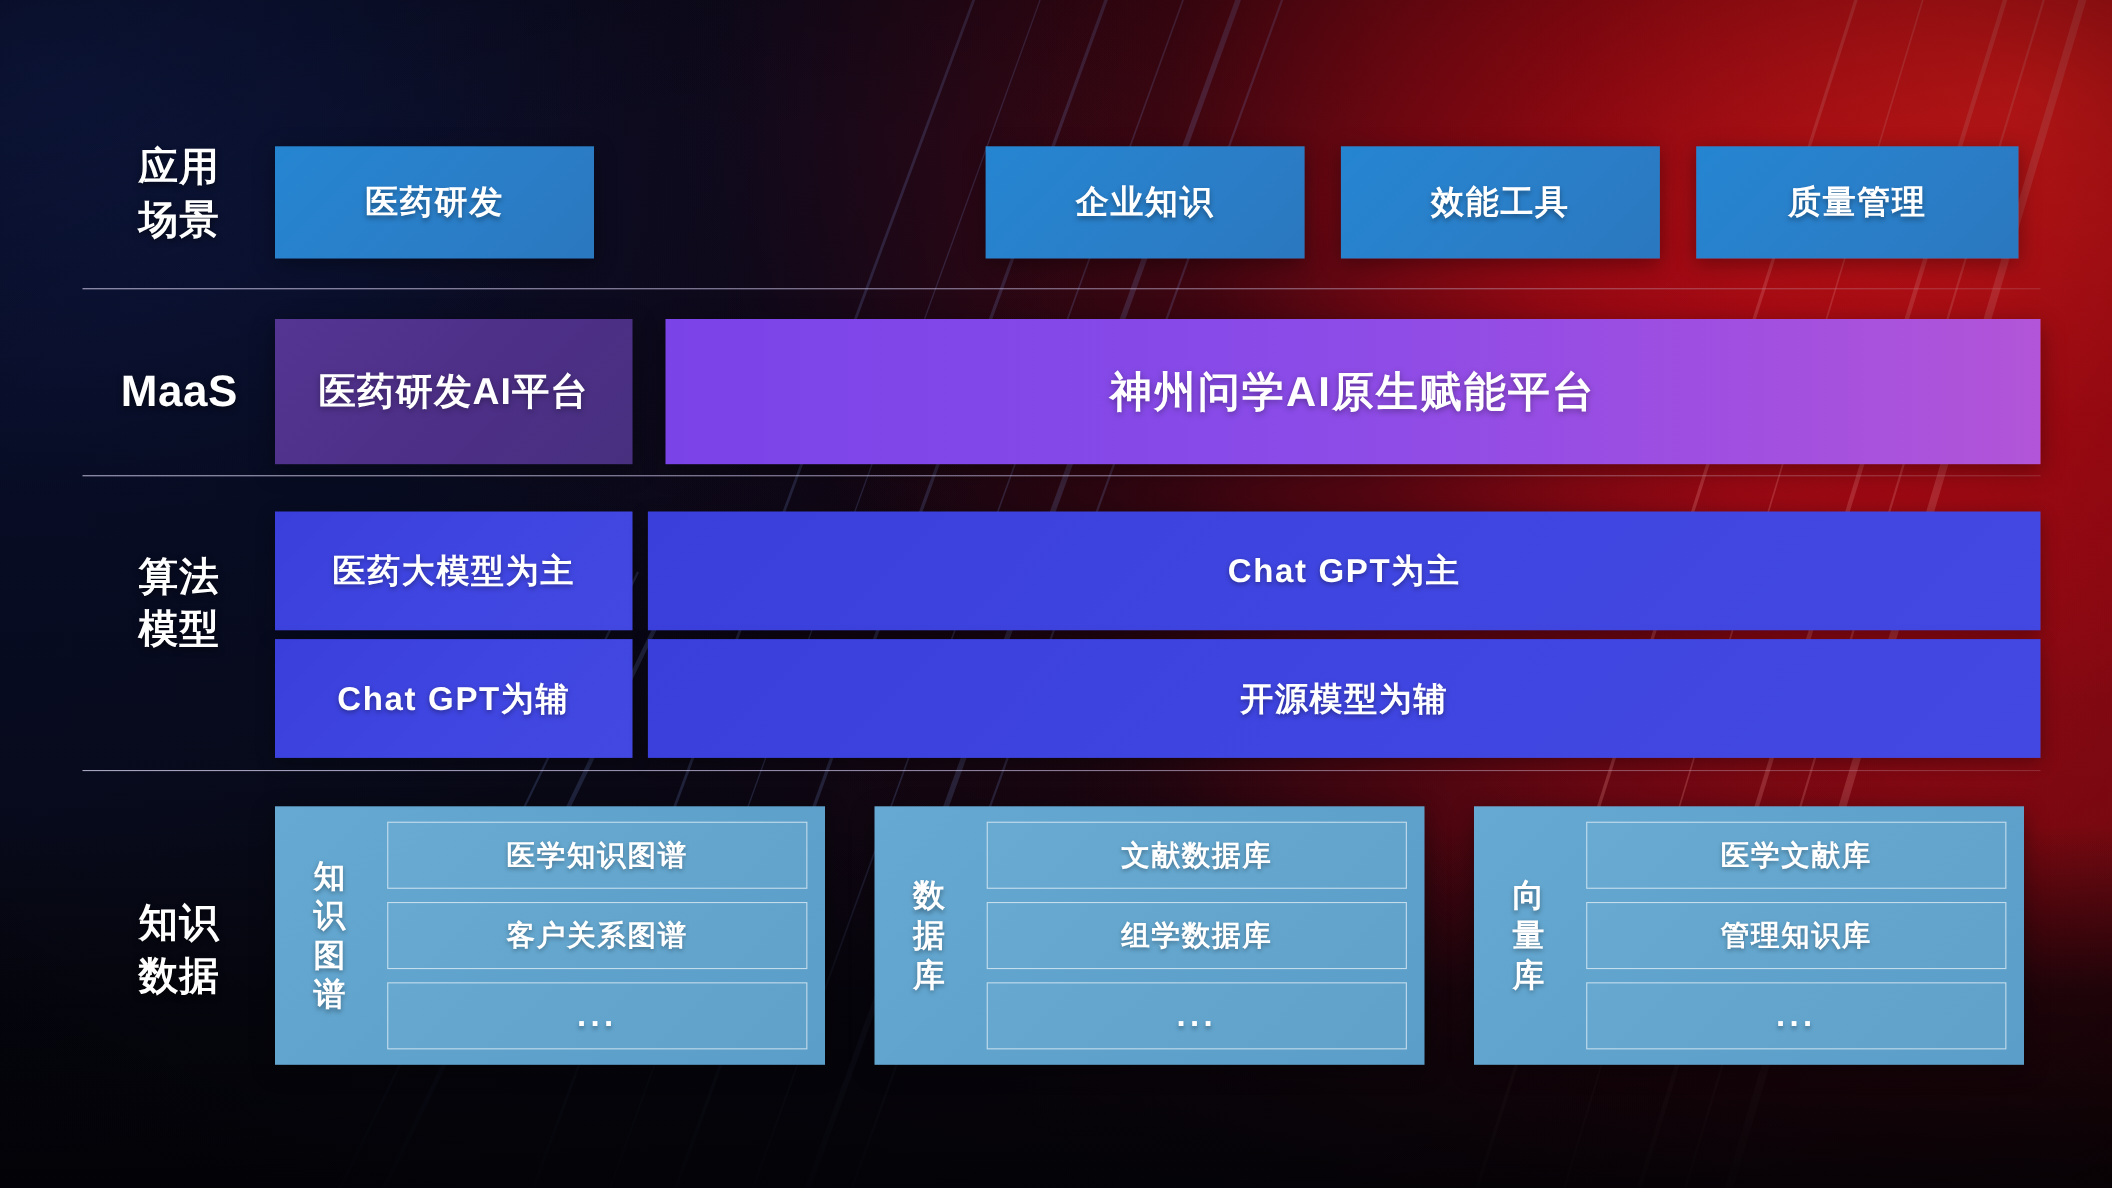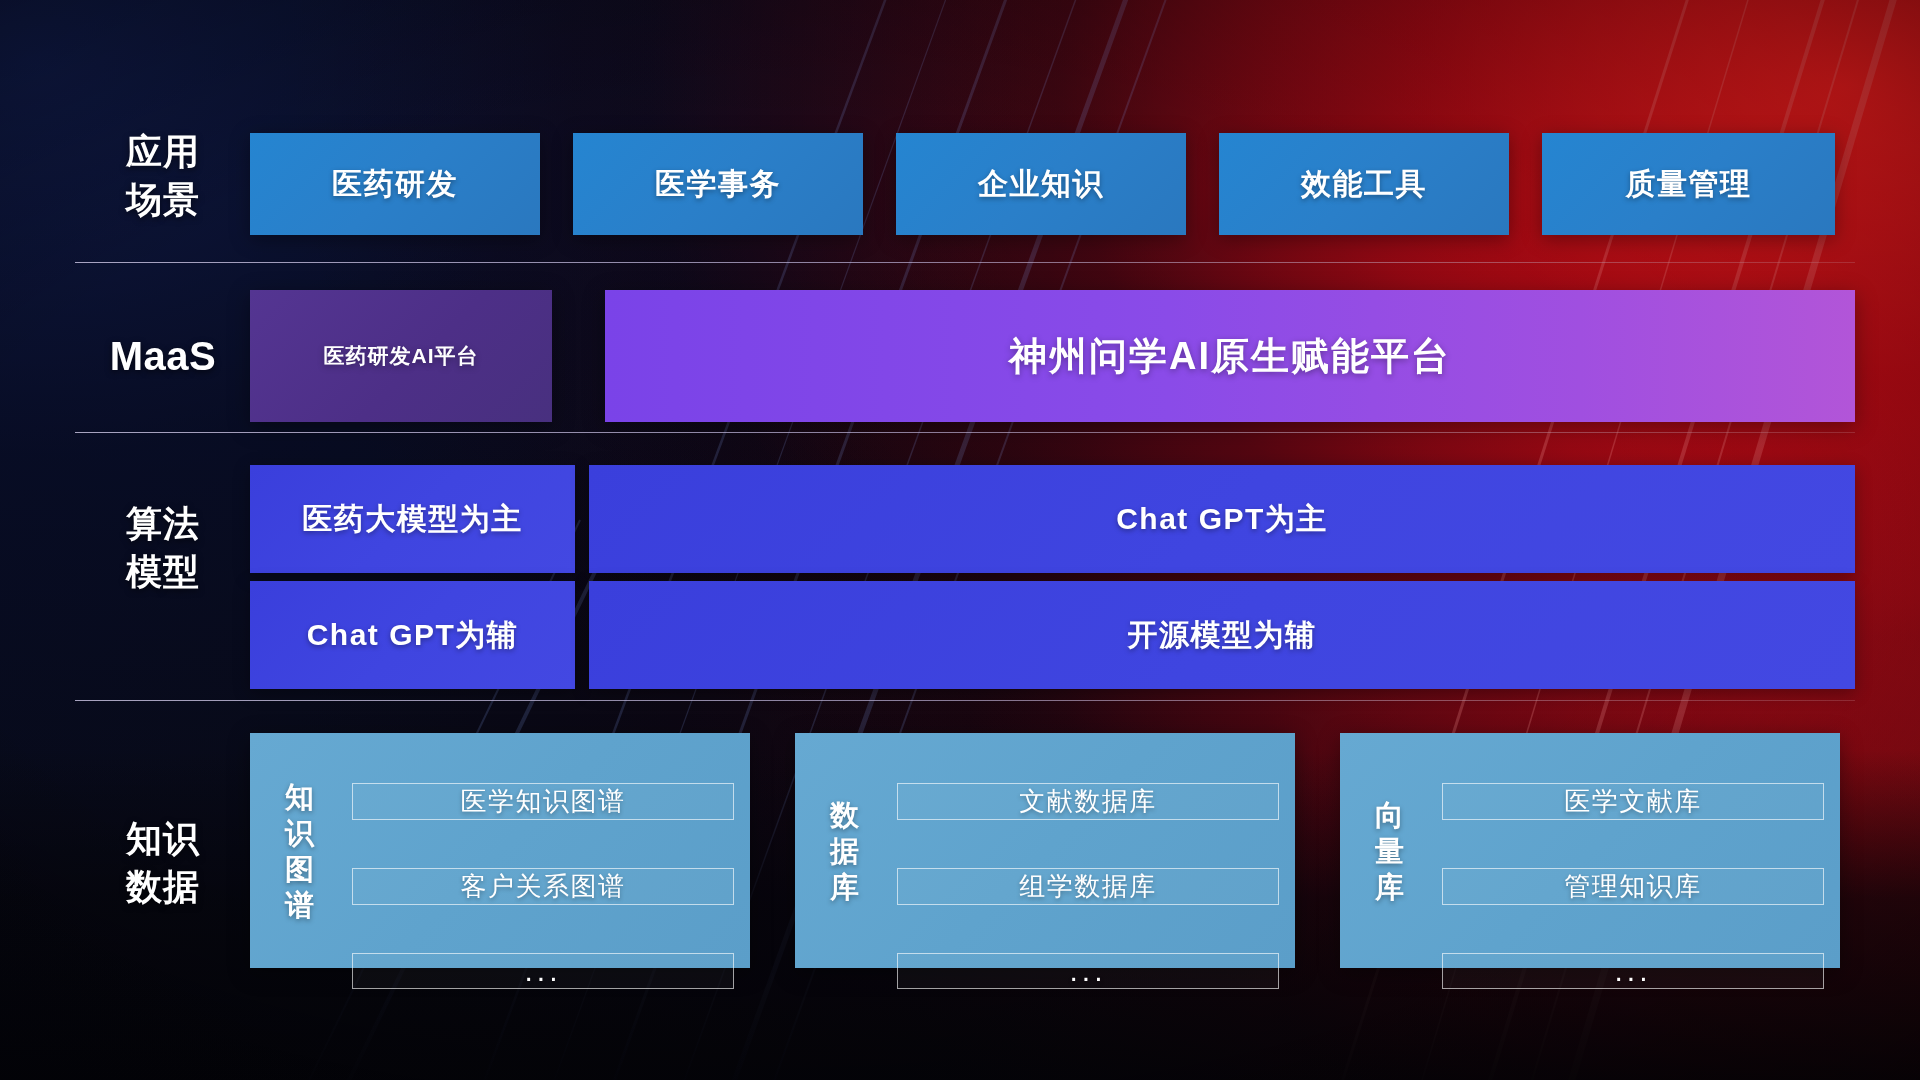--- a/index.html
+++ b/index.html
@@ -69,23 +69,23 @@
   .maas-box {
     position: absolute;
     top: 290px;
     height: 132px;
     display: flex; align-items: center; justify-content: center;
     color: #fff; font-weight: 700;
     text-shadow: 0 2px 6px rgba(0,0,0,.35);
     box-shadow: 0 5px 20px rgba(0,0,0,.35);
   }
   #maas-left-box {
-    left: 250px; width: 302px;
+    left: 250px; width: 325px;
     background: linear-gradient(135deg, #543592 0%, #4d2f87 55%, #48307f 100%);
-    font-size: 21px; letter-spacing: 1px;
+    font-size: 34px; letter-spacing: 1px;
   }
   #maas-right-box {
     left: 605px; right: 65px;
     background: linear-gradient(90deg, #7a43e8 0%, #8a4be8 45%, #a04fe0 78%, #b255d8 100%);
     font-size: 38px; letter-spacing: 2px;
   }
 
   
   .algo-box {
     position: absolute;
@@ -121,24 +121,23 @@
     align-items: center; justify-content: center;
     color: #fff; font-weight: 700; font-size: 29px; line-height: 36px;
     letter-spacing: 1px;
     text-shadow: 0 2px 5px rgba(0,0,0,.35);
   }
   .kn-items { flex: 1; display: flex; flex-direction: column; gap: 12px; padding-left: 16px; }
   .kn-item {
     flex: 1;
     border: 1px solid rgba(255,255,255,.62);
     display: flex; align-items: center; justify-content: center;
-    color: #fff; font-size: 26px; font-weight: 400; letter-spacing: 1.5px;
+    color: #fff; font-size: 26px; font-weight: 700; letter-spacing: 1.5px;
     text-shadow: 0 2px 4px rgba(0,0,0,.3);
     background: rgba(255,255,255,.035);
-    margin-top: 36px;
   }
   .kn-item.dots { font-size: 30px; letter-spacing: 4px; }
 </style>
 </head>
 <body>
 
 <div id="bg-layer"></div>
 
 <svg id="bg-streaks" viewBox="0 0 1920 1080" preserveAspectRatio="none">
   <defs>
@@ -176,23 +175,20 @@
 <div id="bg-vignette"></div>
 
 <div id="stage">
 
   <div class="row-label" style="top:128px;">应用
 场景</div>
 
   <div class="app-box" style="left:250px; width:290px;">
     <span>医药研发</span>
   </div>
-  <div class="app-box" style="left:573px; width:290px;">
-    <span>医学事务</span>
-  </div>
   <div class="app-box" style="left:896px; width:290px;">
     <span>企业知识</span>
   </div>
   <div class="app-box" style="left:1219px; width:290px;">
     <span>效能工具</span>
   </div>
   <div class="app-box" style="left:1542px; width:293px;">
     <span>质量管理</span>
   </div>
 

